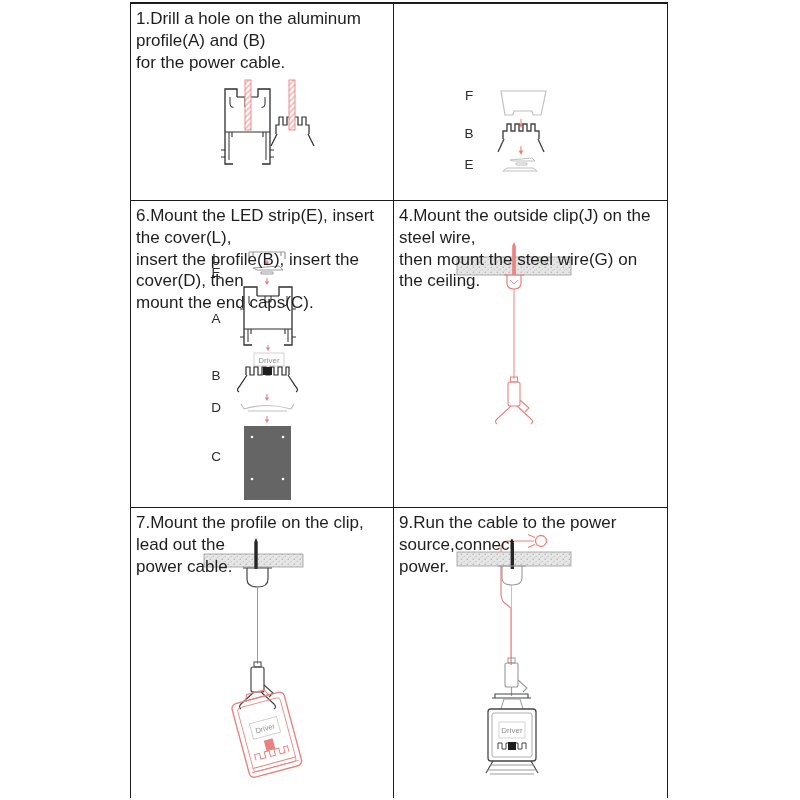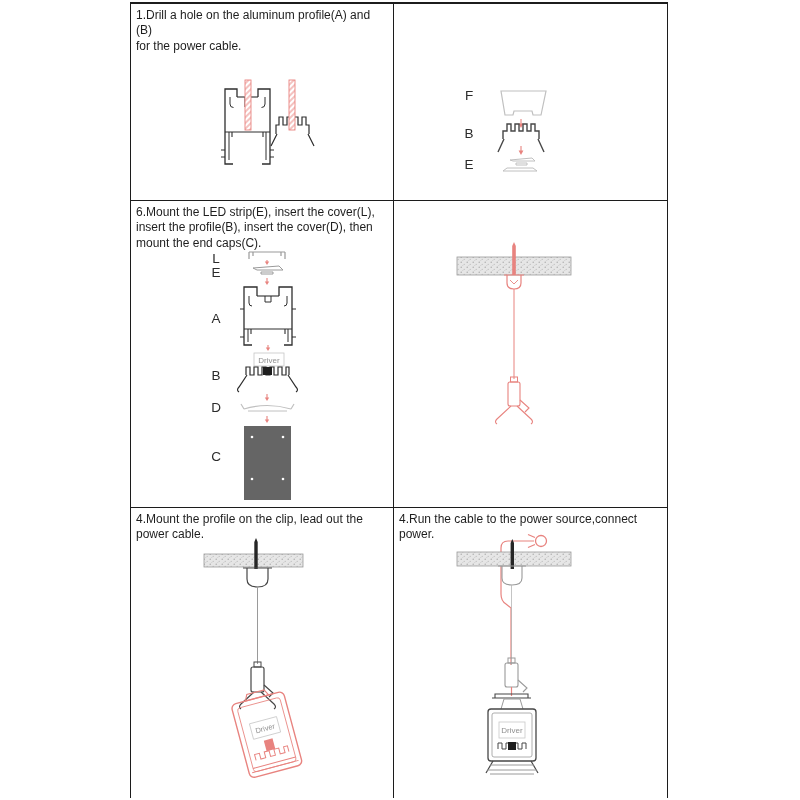--- a/index.html
+++ b/index.html
@@ -6,21 +6,21 @@
   .page{position:relative;width:800px;height:800px;background:#fff;overflow:hidden;
         font-family:"Liberation Sans",sans-serif;}
   .sheet{position:absolute;left:130px;top:2px;width:538px;height:796px;box-sizing:border-box;
          border-top:2px solid var(--grid-line,#1c1c1c);
          border-left:1px solid var(--grid-line,#1c1c1c);
          border-right:1px solid var(--grid-line,#1c1c1c);
          display:grid;grid-template-columns:263px 1fr;grid-template-rows:197px 307px 1fr;}
   .cell{position:relative;overflow:hidden;background:#fff;}
   .cl{border-right:1px solid var(--grid-line,#1c1c1c);}
   .rb{border-bottom:1px solid var(--grid-line,#1c1c1c);}
-  .caption{position:relative;z-index:2;padding:4px 4px 0 5px;font-size:12px;line-height:1.28;
+  .caption{position:relative;z-index:2;padding:4px 4px 0 5px;font-size:17px;line-height:1.28;
            color:#1e1e1e;white-space:pre-line;}
   .fig{position:absolute;left:0;top:0;z-index:1;}
   .plabel{position:absolute;z-index:2;width:18px;text-align:center;font-size:13.5px;color:#2b2b2b;}
   
   .s-bk{stroke:var(--ink,#2e2e2e);fill:none;}
   .s-dk{stroke:#474747;fill:none;}
   .s-gy{stroke:var(--gray-mid,#9a9a9a);fill:none;}
   .s-lg{stroke:var(--gray-light,#c0c0c0);fill:none;}
   .s-rd{stroke:var(--accent-red,#e8837f);fill:none;}
   .f-rd{fill:var(--accent-red,#e8837f);stroke:none;}
@@ -153,20 +153,22 @@
       </svg>
       <span class="plabel" style="left:76px;top:50px">L</span>
       <span class="plabel" style="left:76px;top:64px">E</span>
       <span class="plabel" style="left:76px;top:110px">A</span>
       <span class="plabel" style="left:76px;top:167px">B</span>
       <span class="plabel" style="left:76px;top:199px">D</span>
       <span class="plabel" style="left:76px;top:248px">C</span>
     </section>
 
     <section class="cell rb">
+      <div class="caption">4.Mount the outside clip(J) on the steel wire,
+then mount the steel wire(G) on the ceiling.</div>
       <svg class="fig" width="274" height="307" viewBox="0 0 274 307">
         <defs>
           <pattern id="st4" width="6" height="5" patternUnits="userSpaceOnUse">
             <rect width="6" height="5" fill="#e6e6e6"></rect>
             <circle cx="1.2" cy="1.2" r="0.7" fill="#a8a8a8"></circle>
             <circle cx="4.2" cy="3.4" r="0.6" fill="#bdbdbd"></circle>
             <circle cx="2.8" cy="4.4" r="0.5" fill="#c8c8c8"></circle>
           </pattern>
         </defs>
         <rect x="63" y="56" width="114" height="18" fill="url(#st4)" stroke="#9b9b9b" stroke-width="0.8"></rect>
@@ -182,21 +184,21 @@
         <g class="s-rd">
           <rect x="116.5" y="176" width="7" height="5" stroke-width="1"></rect>
           <rect x="114" y="181" width="12" height="24" rx="2" stroke-width="1.1"></rect>
           <path stroke-width="1.1" d="M126,199 L135,207 L131,211"></path>
           <path stroke-width="1.1" d="M117,205 L103,218 Q100,221 103,223 M123,205 L137,218 Q140,221 137,223"></path>
         </g>
       </svg>
     </section>
 
     <section class="cell cl">
-      <div class="caption">4.Mount the profile on the clip, lead out the
+      <div class="caption">7.Mount the profile on the clip, lead out the
 power cable.</div>
       <svg class="fig" width="263" height="294" viewBox="0 0 263 294">
         <defs>
           <pattern id="st5" width="6" height="5" patternUnits="userSpaceOnUse">
             <rect width="6" height="5" fill="#e6e6e6"></rect>
             <circle cx="1.2" cy="1.2" r="0.7" fill="#a8a8a8"></circle>
             <circle cx="4.2" cy="3.4" r="0.6" fill="#bdbdbd"></circle>
             <circle cx="2.8" cy="4.4" r="0.5" fill="#c8c8c8"></circle>
           </pattern>
         </defs>
@@ -222,21 +224,21 @@
           <rect x="112" y="213" width="28" height="16" fill="#ffffff" stroke="#c9c9c9" stroke-width="0.8"></rect>
           <text class="drv" x="126" y="224" text-anchor="middle" font-size="7.5">Driver</text>
           <rect class="f-rd" x="121.5" y="233" width="9" height="11"></rect>
           <path class="s-rd" stroke-width="1" d="M109,250 V244 H114 V250 H119 V244 H124 V250 H129 V244 H134 V250 H139 V244 H143 V250"></path>
           <path class="s-rd" stroke-width="1" d="M104,257 H148 M102,261 H150"></path>
         </g>
       </svg>
     </section>
 
     <section class="cell">
-      <div class="caption">4.Run the cable to the power source,connect
+      <div class="caption">9.Run the cable to the power source,connect
 power.</div>
       <svg class="fig" width="274" height="294" viewBox="0 0 274 294">
         <defs>
           <pattern id="st6" width="6" height="5" patternUnits="userSpaceOnUse">
             <rect width="6" height="5" fill="#e6e6e6"></rect>
             <circle cx="1.2" cy="1.2" r="0.7" fill="#a8a8a8"></circle>
             <circle cx="4.2" cy="3.4" r="0.6" fill="#bdbdbd"></circle>
             <circle cx="2.8" cy="4.4" r="0.5" fill="#c8c8c8"></circle>
           </pattern>
         </defs>

